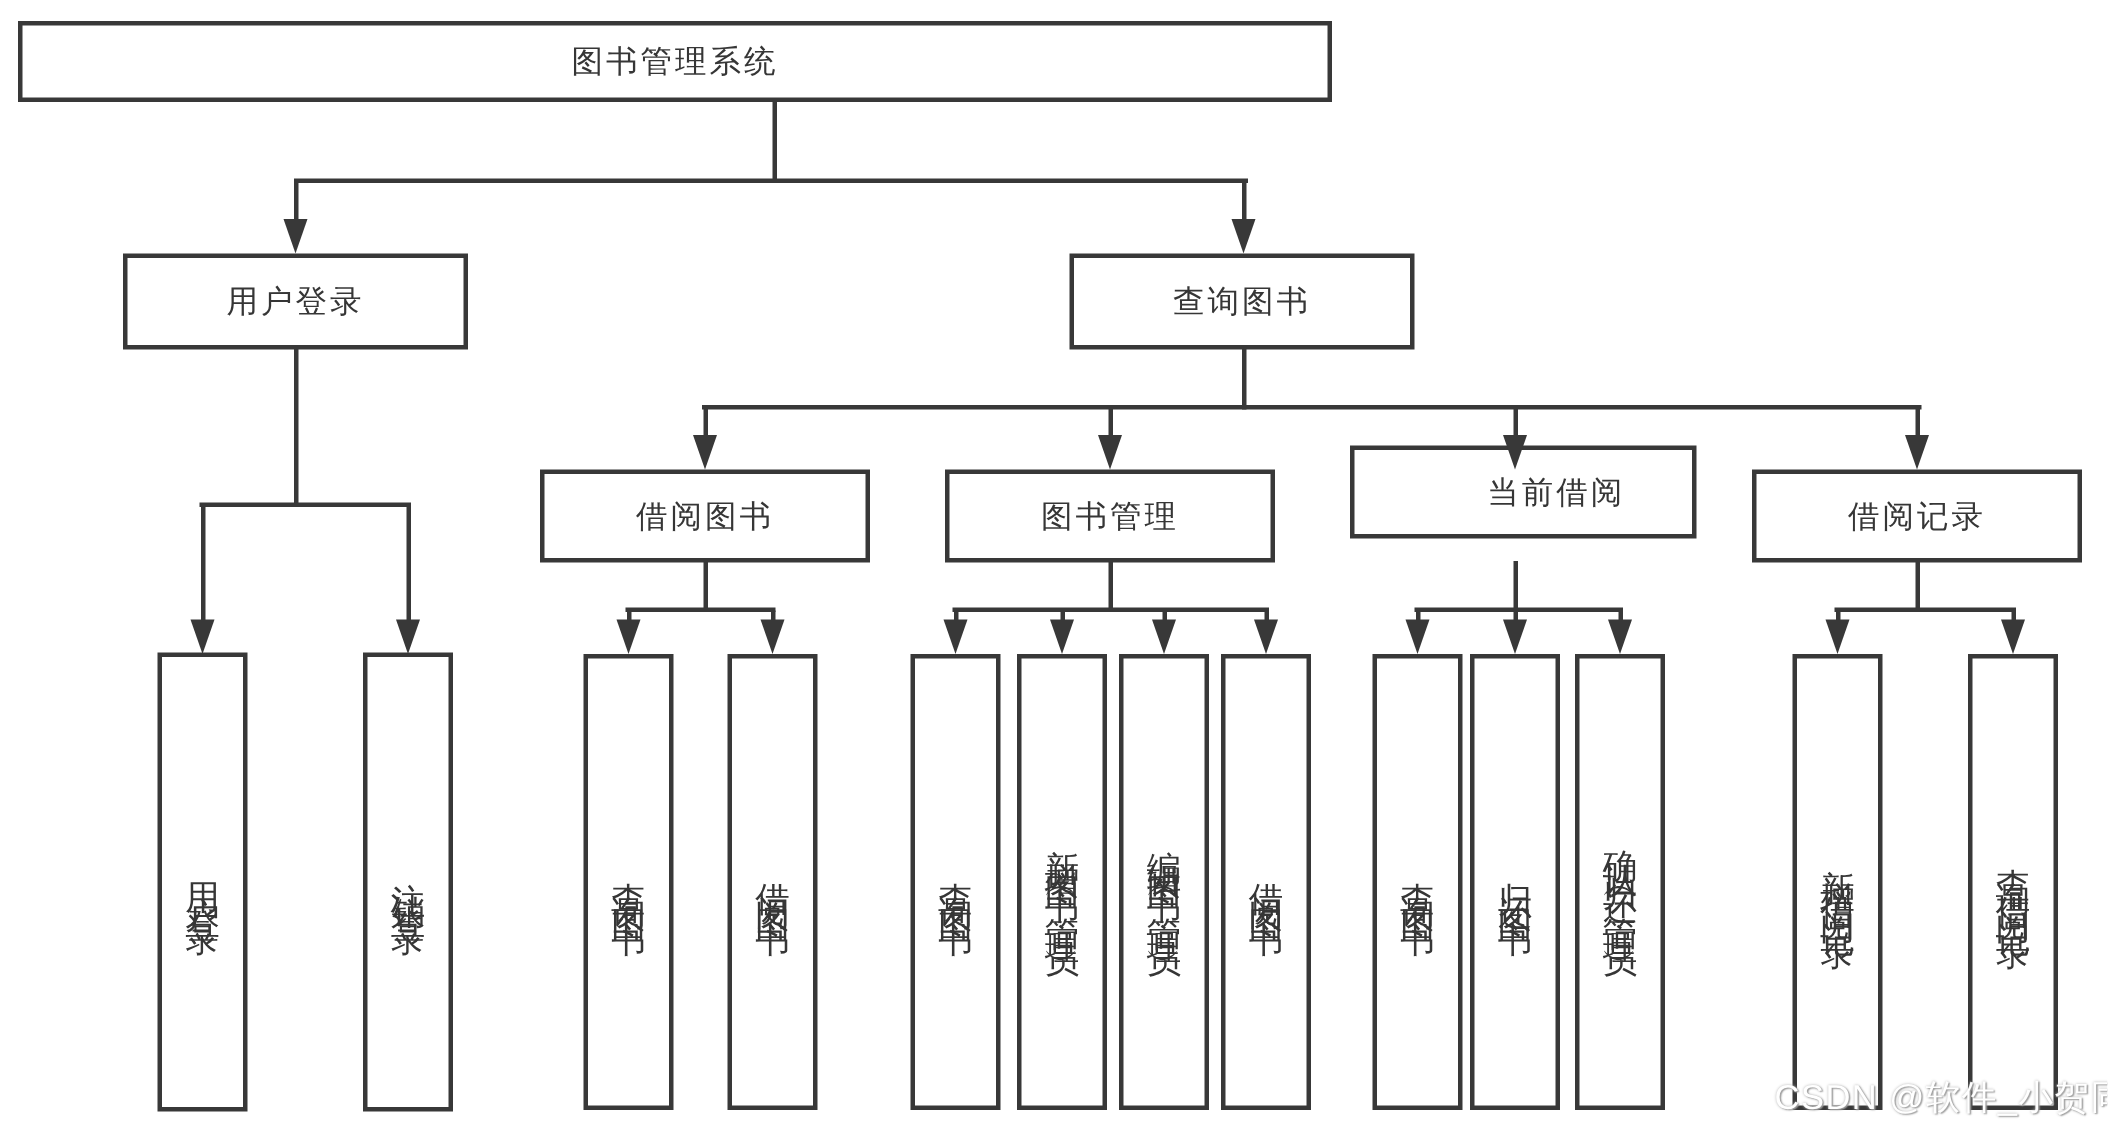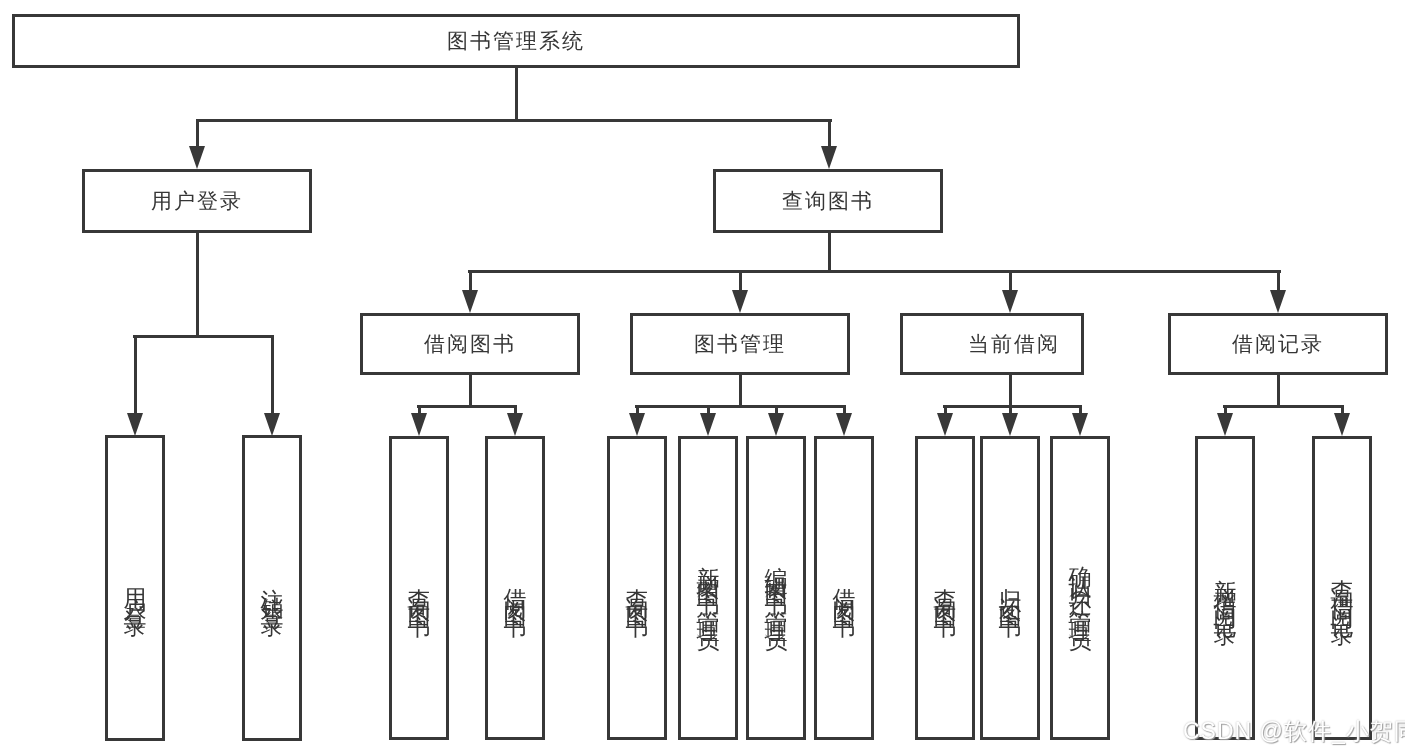--- a/index.html
+++ b/index.html
@@ -67,41 +67,41 @@
     letter-spacing: 1px;
     z-index: 10;
     white-space: nowrap;
   }
 </style>
 </head>
 <body>
 
 <div id="canvas">
 
-  <div class="node" style="left:12px; top:14px; width:1008px; height:54px;">
+  <div class="node" style="left:12px; top:14px; width:876px; height:54px;">
     <span>图书管理系统</span>
   </div>
 
   <div class="node" style="left:82px; top:169px; width:230px; height:64px;">
     <span>用户登录</span>
   </div>
 
   <div class="node" style="left:713px; top:169px; width:230px; height:64px;">
     <span>查询图书</span>
   </div>
 
   <div class="node" style="left:360px; top:313px; width:220px; height:62px;">
     <span>借阅图书</span>
   </div>
 
   <div class="node" style="left:630px; top:313px; width:220px; height:62px;">
     <span>图书管理</span>
   </div>
 
-  <div class="node" style="left:900px; top:313px; width:184px; height:62px;padding-left:44px;">
+  <div class="node" style="left:900px; top:297px; width:231px; height:62px;padding-left:44px;">
     <span>当前借阅</span>
   </div>
 
   <div class="node" style="left:1168px; top:313px; width:220px; height:62px;">
     <span>借阅记录</span>
   </div>
 
   <div class="leaf" style="left:105px; top:435px; height:306px;">
     <span class="vtext">用户登录</span>
   </div>

